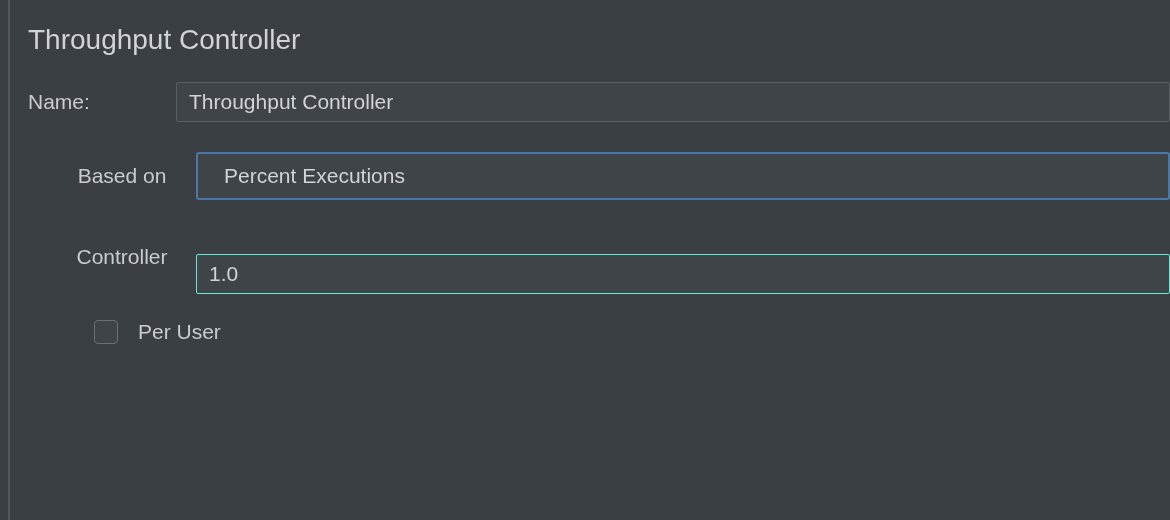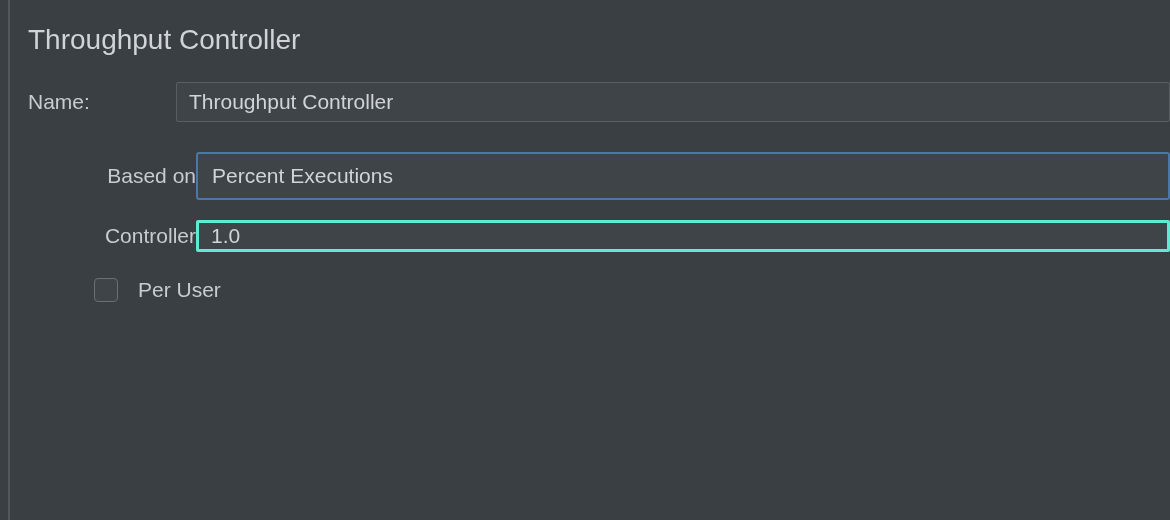--- a/index.html
+++ b/index.html
@@ -55,51 +55,52 @@
       color: #d0d4d8;
       outline: none;
       font-family: inherit;
     }
     .second-group {
       margin-top: 30px;
       padding-left: 20px;
     }
     .second-group .form-label {
       width: 148px;
-      text-align: right;
+      text-align: center;
     }
     .select-wrapper {
       flex: 1;
       position: relative;
     }
     .select-input {
       width: 100%;
       height: 48px;
       background: #3f4449;
       border: 2px solid #4a78a8;
       border-radius: 3px;
-      padding: 0 14px;
+      padding: 0 26px;
       font-size: 21px;
       color: #d0d4d8;
       outline: none;
       font-family: inherit;
       appearance: none;
       cursor: pointer;
     }
     .throughput-input {
       flex: 1;
-      height: 32px;
+      height: 40px;
       background: #3f4449;
-      border: 3px solid #5eead4;
+      border: 1px solid #5eead4;
       border-radius: 2px;
       padding: 0 12px;
       font-size: 21px;
       color: #d0d4d8;
       outline: none;
       font-family: inherit;
+      margin-top: 34px;
     }
     .checkbox-row {
       display: flex;
       align-items: center;
       margin-top: 26px;
       padding-left: 46px;
     }
     .checkbox {
       width: 24px;
       height: 24px;

